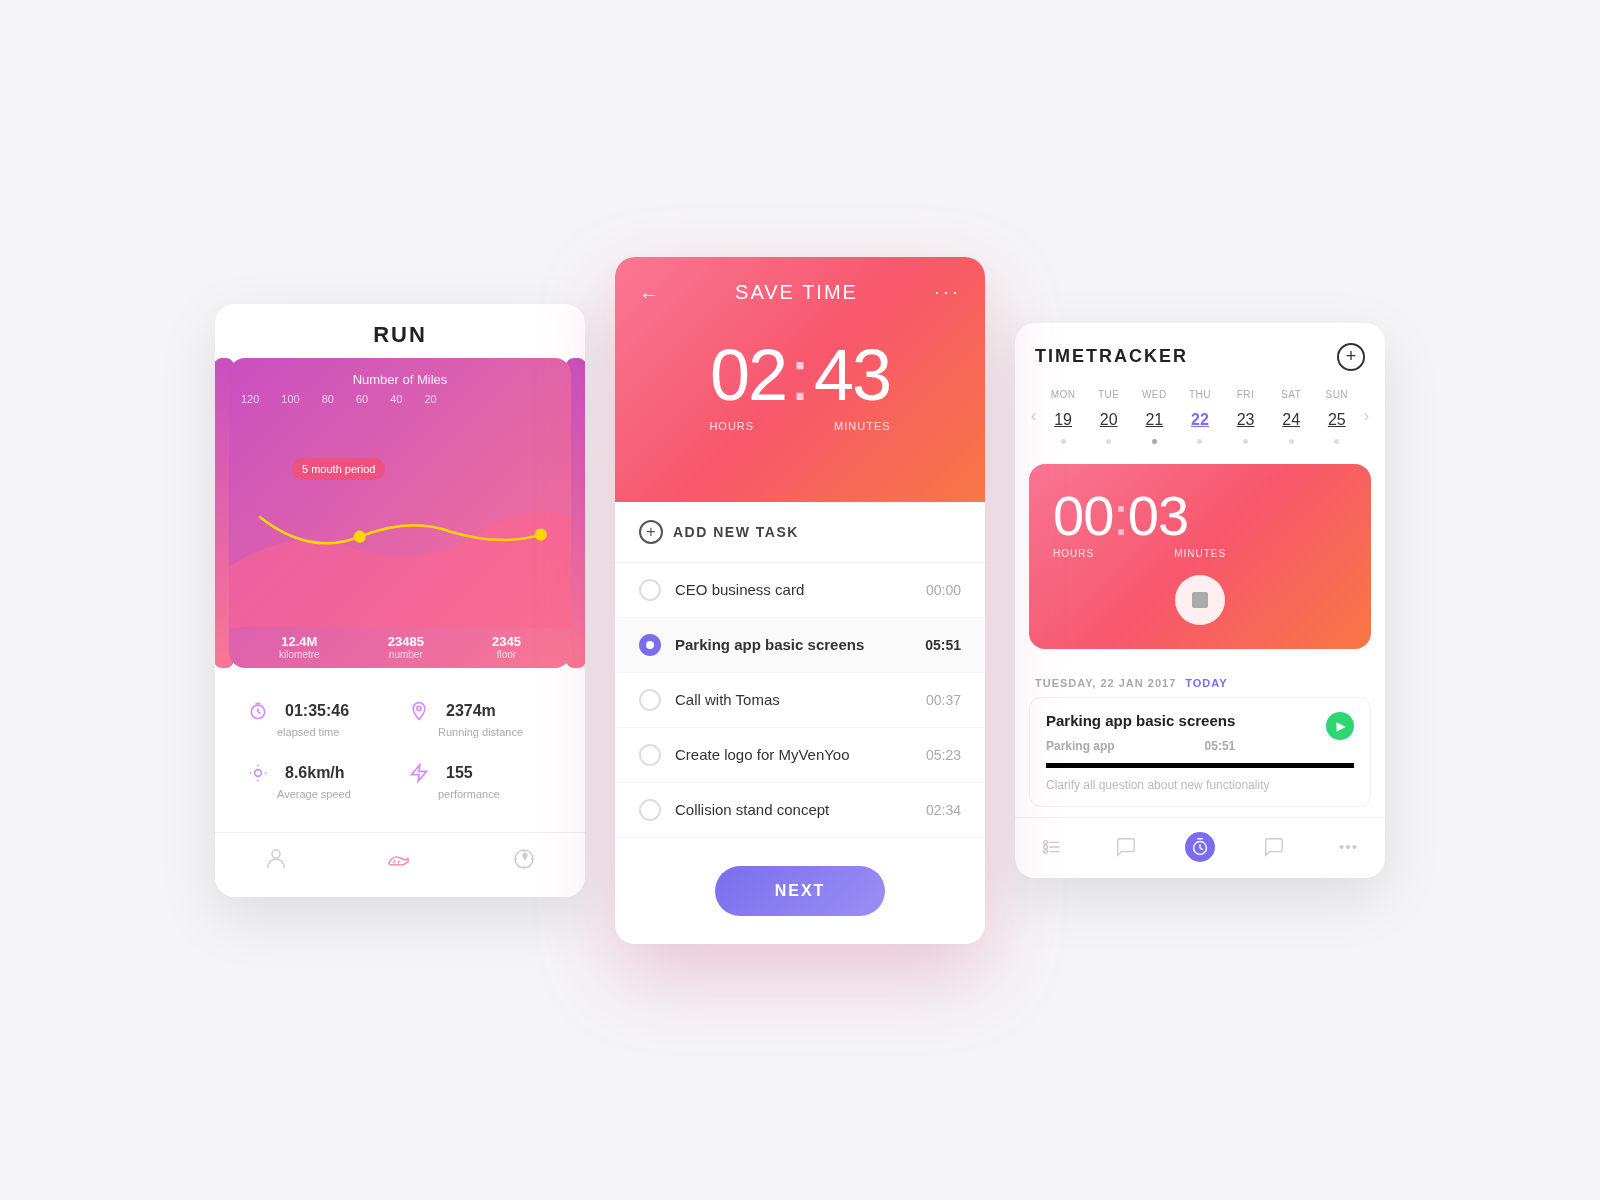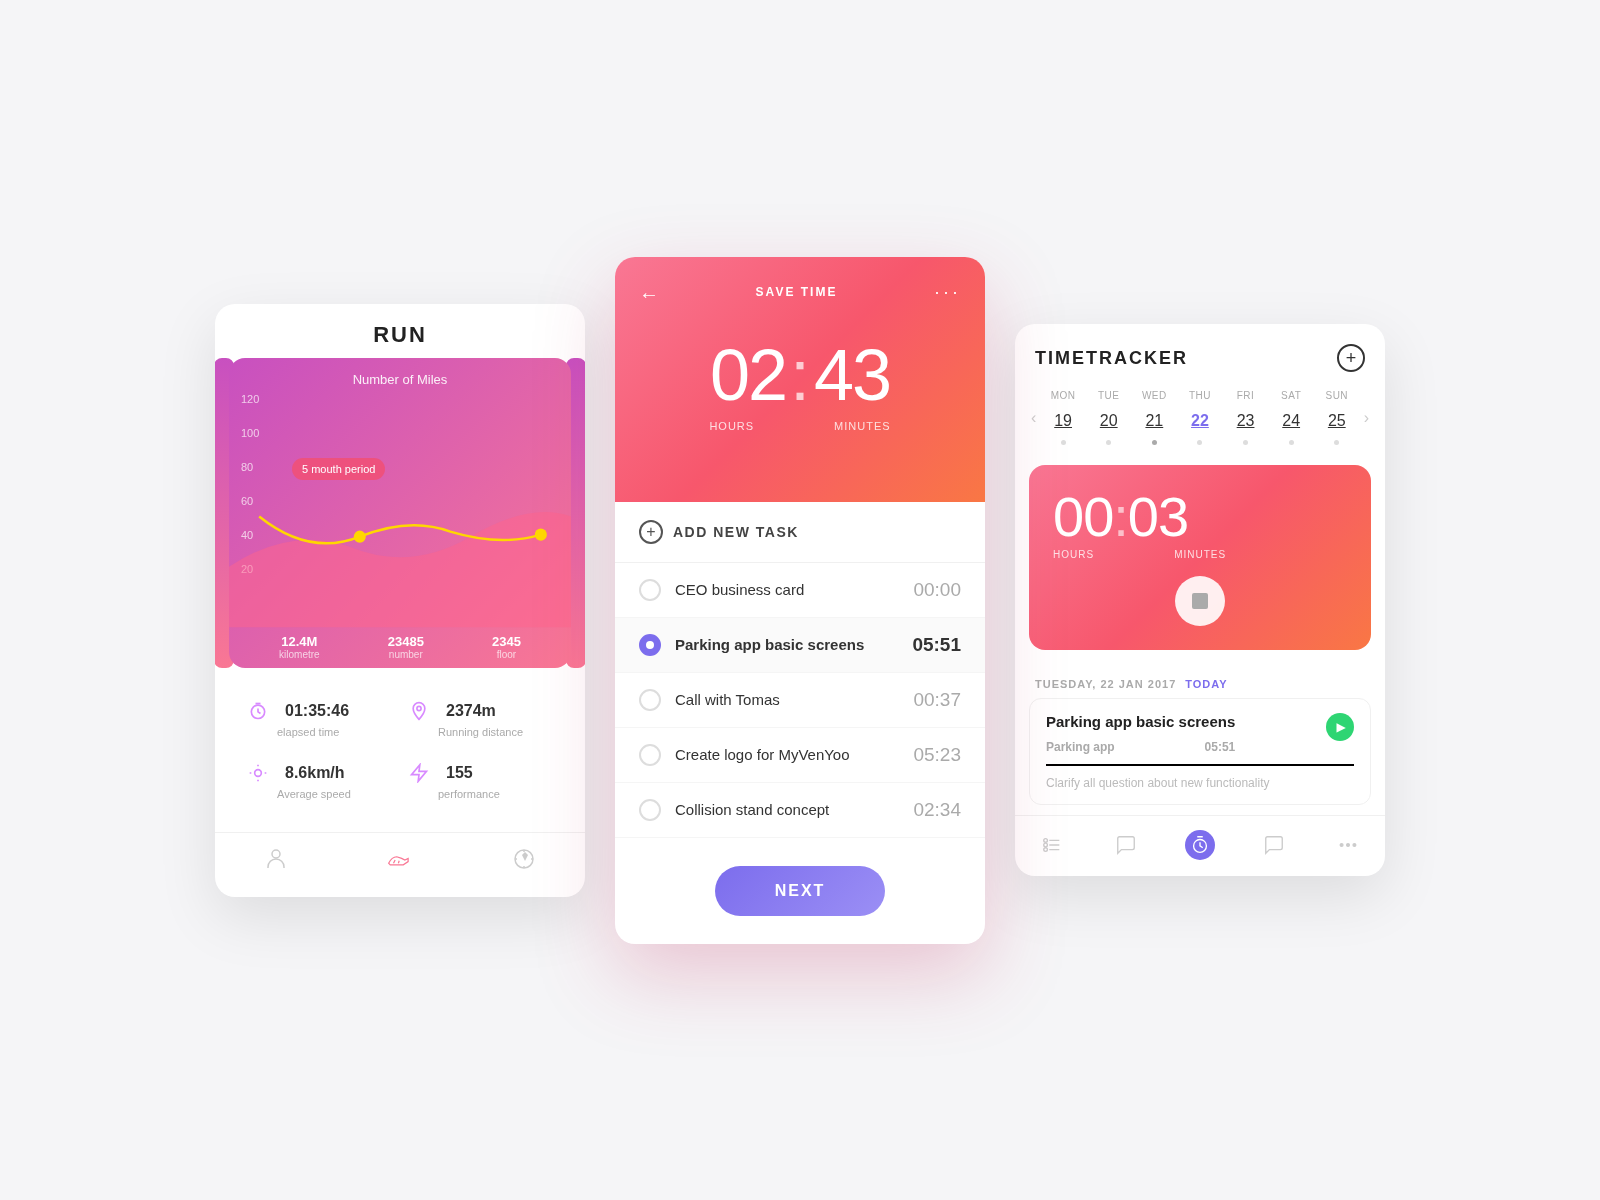--- a/index.html
+++ b/index.html
@@ -70,21 +70,21 @@
       color: rgba(255,255,255,0.9);
       text-align: center;
       font-size: 13px;
       padding-top: 14px;
     }
     .run-chart-y-labels {
       position: absolute;
       left: 12px;
       top: 35px;
       display: flex;
-      flex-direction: column;
+      flex-direction: row;
       gap: 22px;
     }
     .run-chart-y-label {
       color: rgba(255,255,255,0.7);
       font-size: 11px;
     }
     .run-chart-svg {
       position: absolute;
       bottom: 40px;
       left: 0;
@@ -193,22 +193,22 @@
       align-items: center;
       margin-bottom: 20px;
     }
     .save-back-btn {
       color: #fff;
       font-size: 20px;
       cursor: pointer;
     }
     .save-title {
       color: #fff;
-      font-size: 12px;
-      font-weight: 700;
+      font-size: 20px;
+      font-weight: 400;
       letter-spacing: 2px;
     }
     .save-more-btn {
       color: #fff;
       font-size: 18px;
       letter-spacing: 3px;
     }
     .save-timer {
       text-align: center;
       padding: 10px 0 20px;
@@ -299,21 +299,21 @@
     }
     .save-task-name {
       flex: 1;
       font-size: 15px;
       color: #333;
     }
     .save-task-item.active .save-task-name {
       font-weight: 700;
     }
     .save-task-time {
-      font-size: 19px;
+      font-size: 14px;
       color: #aaa;
     }
     .save-task-item.active .save-task-time {
       color: #333;
       font-weight: 600;
     }
     .save-next-btn {
       display: flex;
       justify-content: center;
       padding: 28px 0;
@@ -509,21 +509,21 @@
       font-size: 12px;
       color: #aaa;
       margin-top: 10px;
       font-weight: bold;
     }
     .tracker-task-desc {
       font-size: 12px;
       color: #bbb;
       margin-top: 10px;
       padding-top: 10px;
-      border-top: 2px solid #000000;
+      border-top: 5px solid #000000;
     }
     .tracker-nav {
       display: flex;
       justify-content: space-around;
       padding: 14px 0 16px;
       border-top: 1px solid #f0f0f0;
       margin-top: 8px;
     }
     .tracker-nav-icon {
       font-size: 20px;

